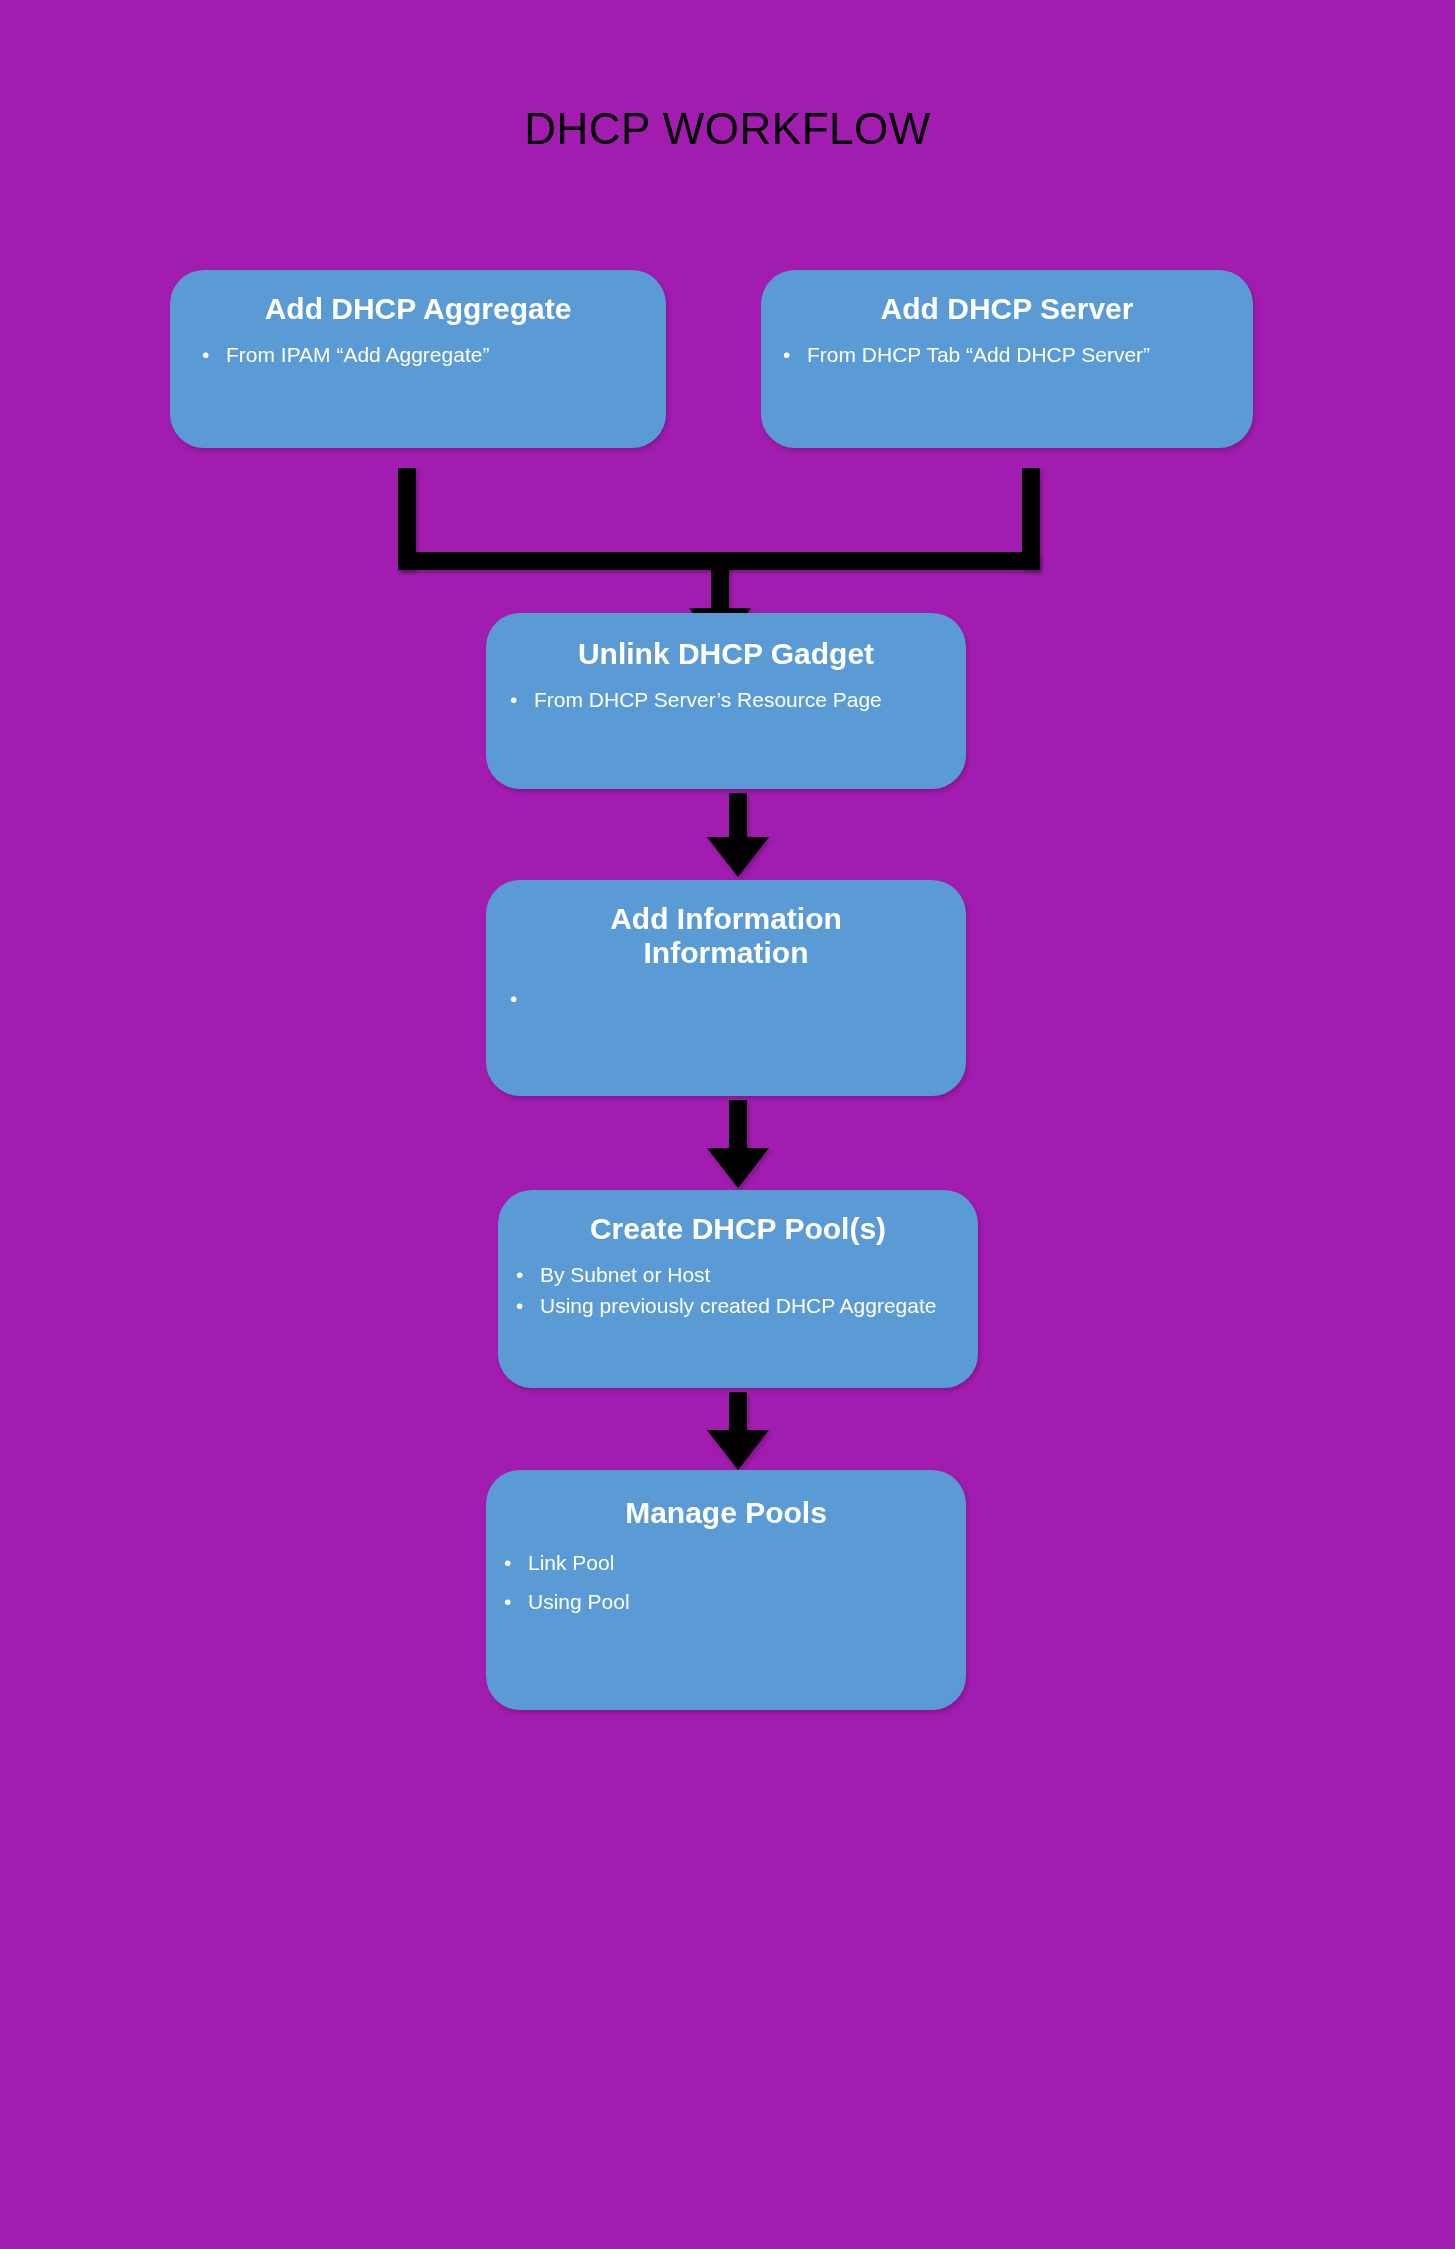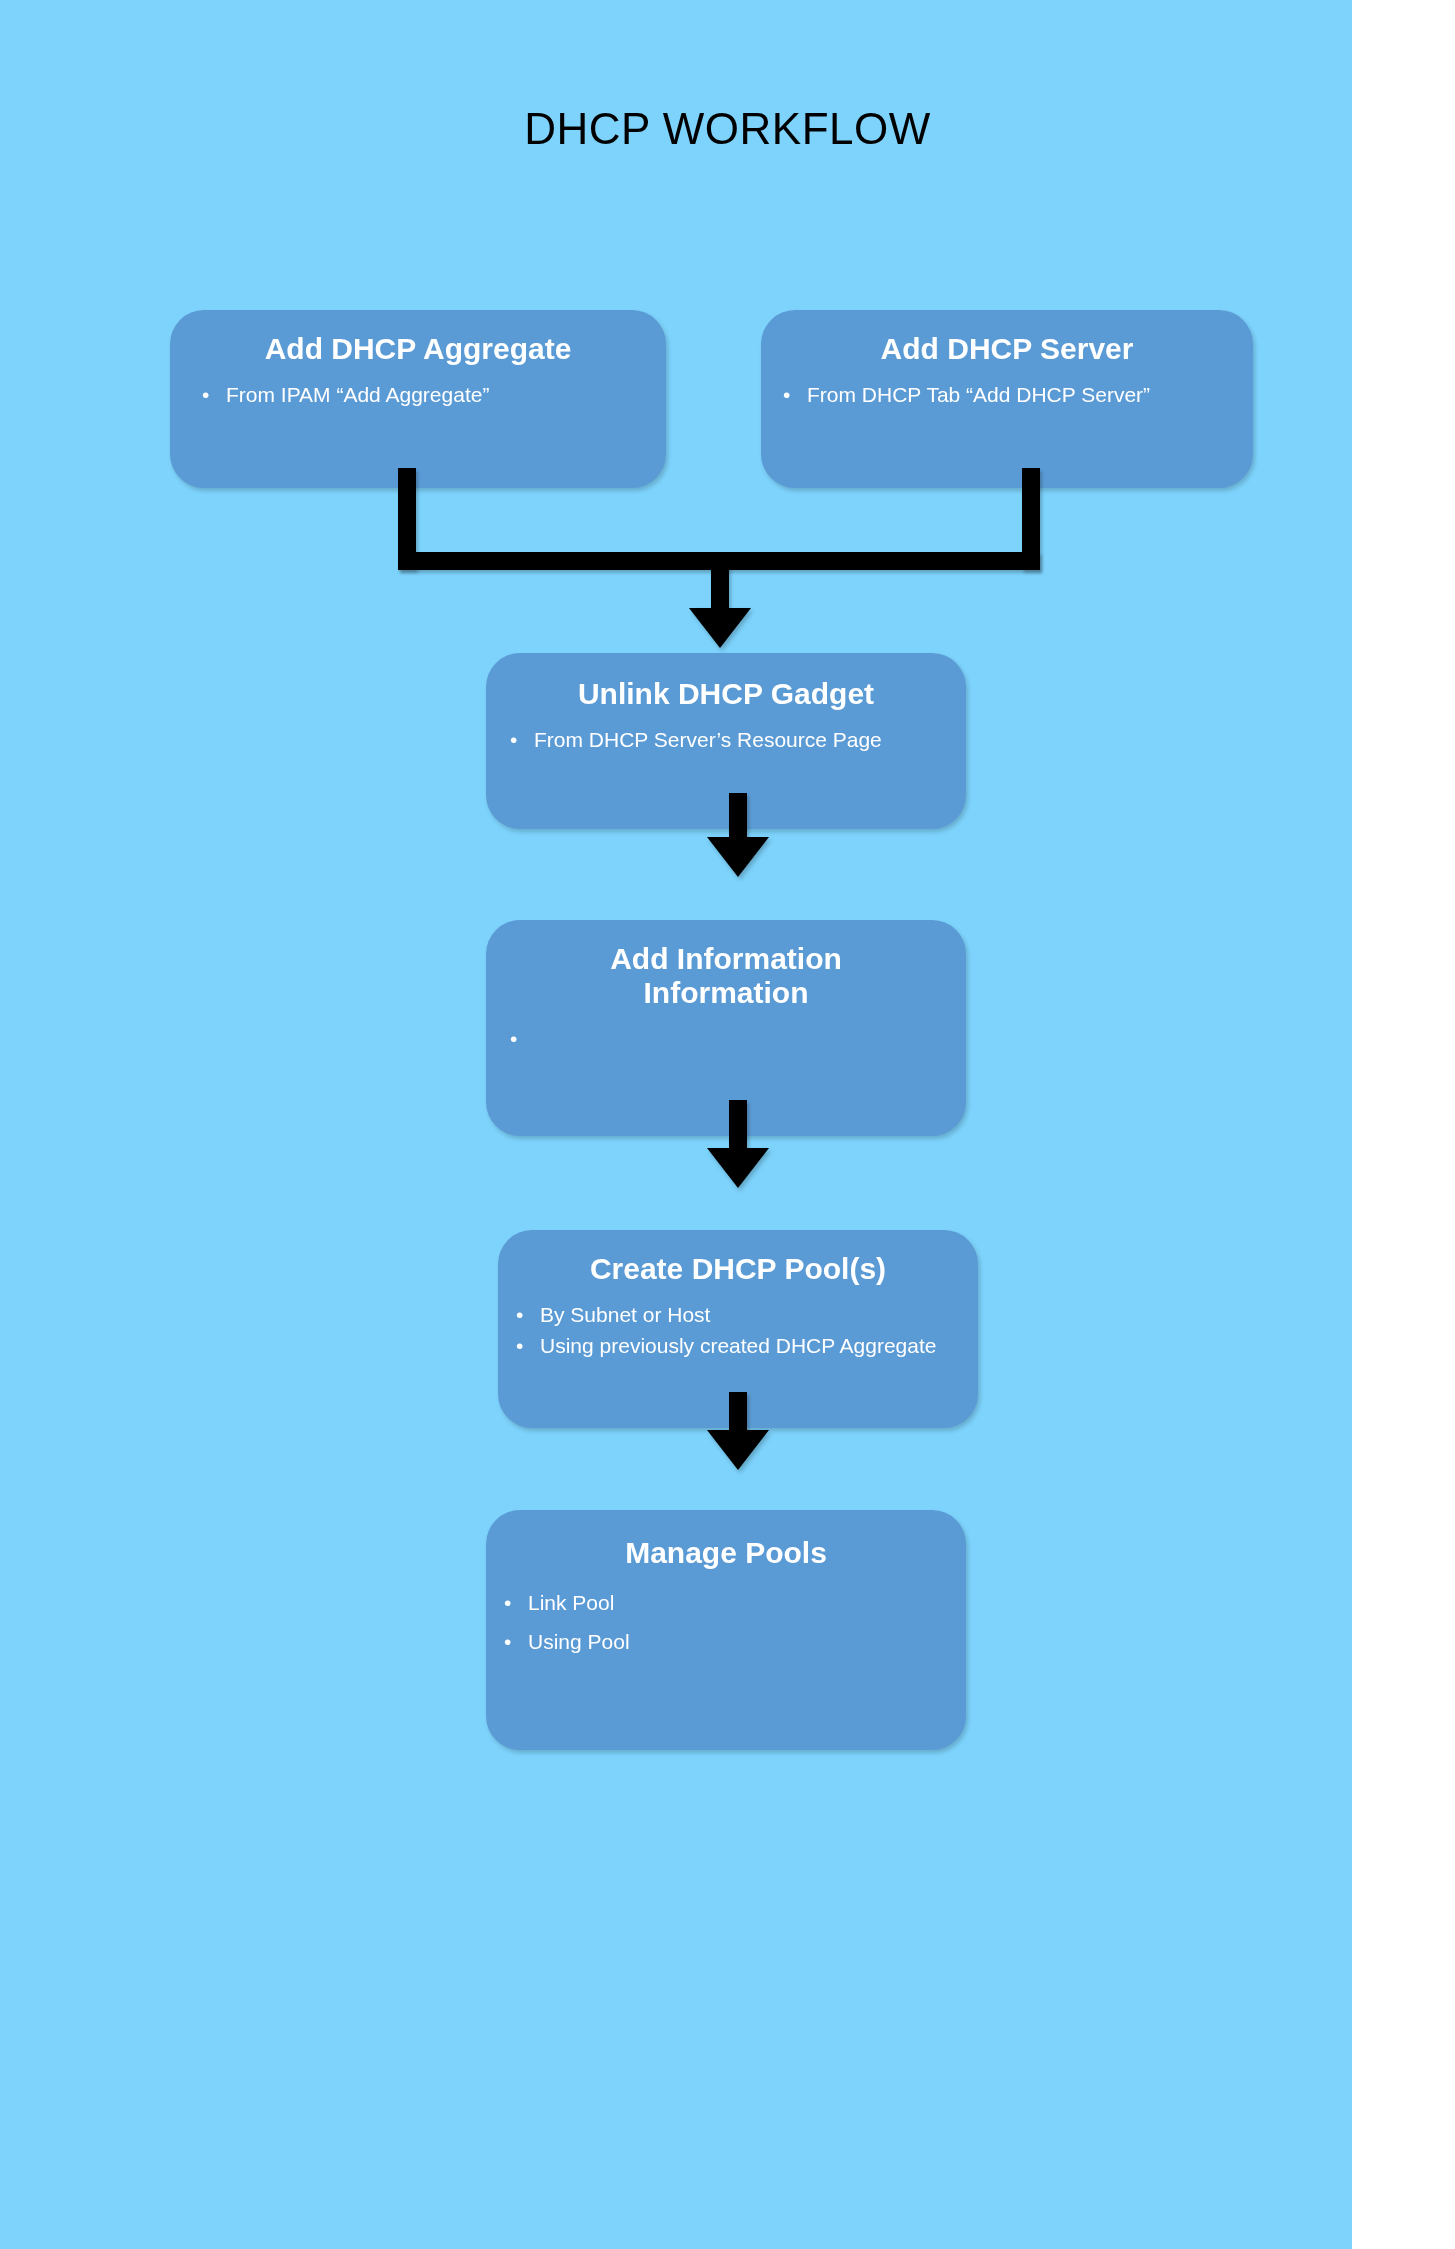--- a/index.html
+++ b/index.html
@@ -6,23 +6,23 @@
   html, body {
     margin: 0;
     padding: 0;
     background: #ffffff;
   }
   body {
     font-family: "Liberation Sans", sans-serif;
   }
   #page {
     position: relative;
-    width: 1352px;
+    width: 1455px;
     height: 2249px;
-    background: #7dd3fc;
+    background: #a21caf;
     overflow: hidden;
   }
 
   
   .page-title {
     position: absolute;
     left: 0;
     top: 104px;
     width: 1455px;
     text-align: center;
@@ -37,21 +37,20 @@
   
   .flow-box {
     position: absolute;
     box-sizing: border-box;
     background: #5B9BD5;
     border-radius: 34px;
     box-shadow: 2px 3px 4px rgba(0,0,0,0.18);
     color: #ffffff;
     padding: 0;
     overflow: hidden;
-    margin-top: 40px;
   }
   .box-title {
     text-align: center;
     font-size: 30px;
     font-weight: bold;
     line-height: 1.14;
     color: #ffffff;
     padding: 0 16px;
   }
   .bullet-list {

